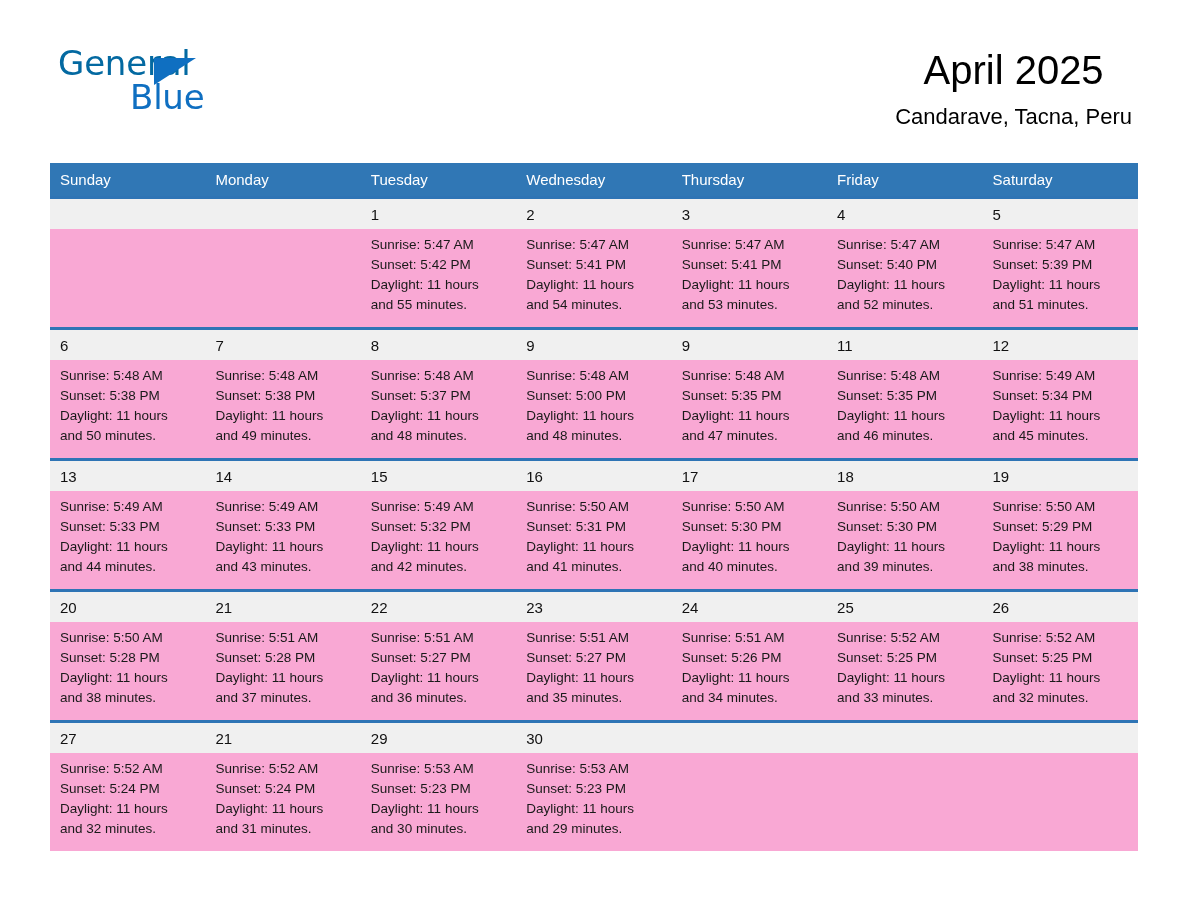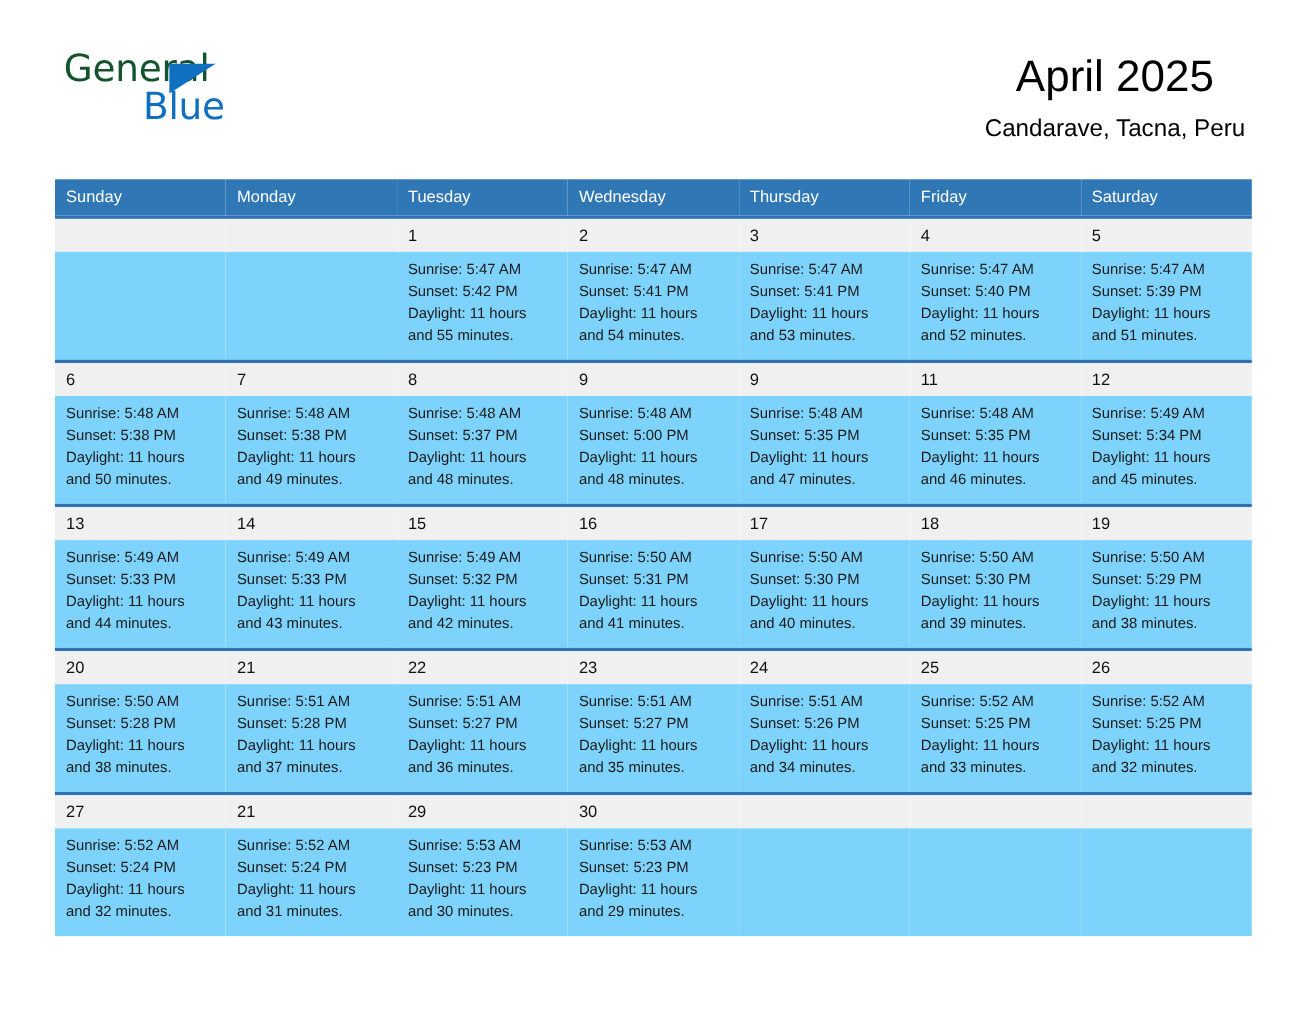--- a/index.html
+++ b/index.html
@@ -35,21 +35,21 @@
     width: 200px;
     height: 78px;
     line-height: 1;
   }
   .logo-general {
     position: absolute;
     left: 1px;
     top: 0px;
     font-size: 34px;
     letter-spacing: -0.2px;
-    color: #14532d;
+    color: #0369a1;
     font-family: "DejaVu Sans", sans-serif;
     font-weight: 400;
   }
   .logo-tri {
     position: absolute;
     left: 97px;
     top: 12px;
     width: 0;
     height: 0;
     border-left: 42px solid #0f6fc1;
@@ -119,21 +119,21 @@
     background: #f0f0f0;
     font-size: 15px;
     color: #111;
     padding: 7px 0 6px 10px;
     vertical-align: top;
     border: none;
     height: 16px;
   }
   
   tr.details td {
-    background: #7dd3fc;
+    background: #f9a8d4;
     font-size: 13.5px;
     line-height: 20px;
     color: #1a1a1a;
     padding: 6px 8px 12px 10px;
     vertical-align: top;
     border: none;
   }
   tr.details td .line {
     white-space: nowrap;
   }

